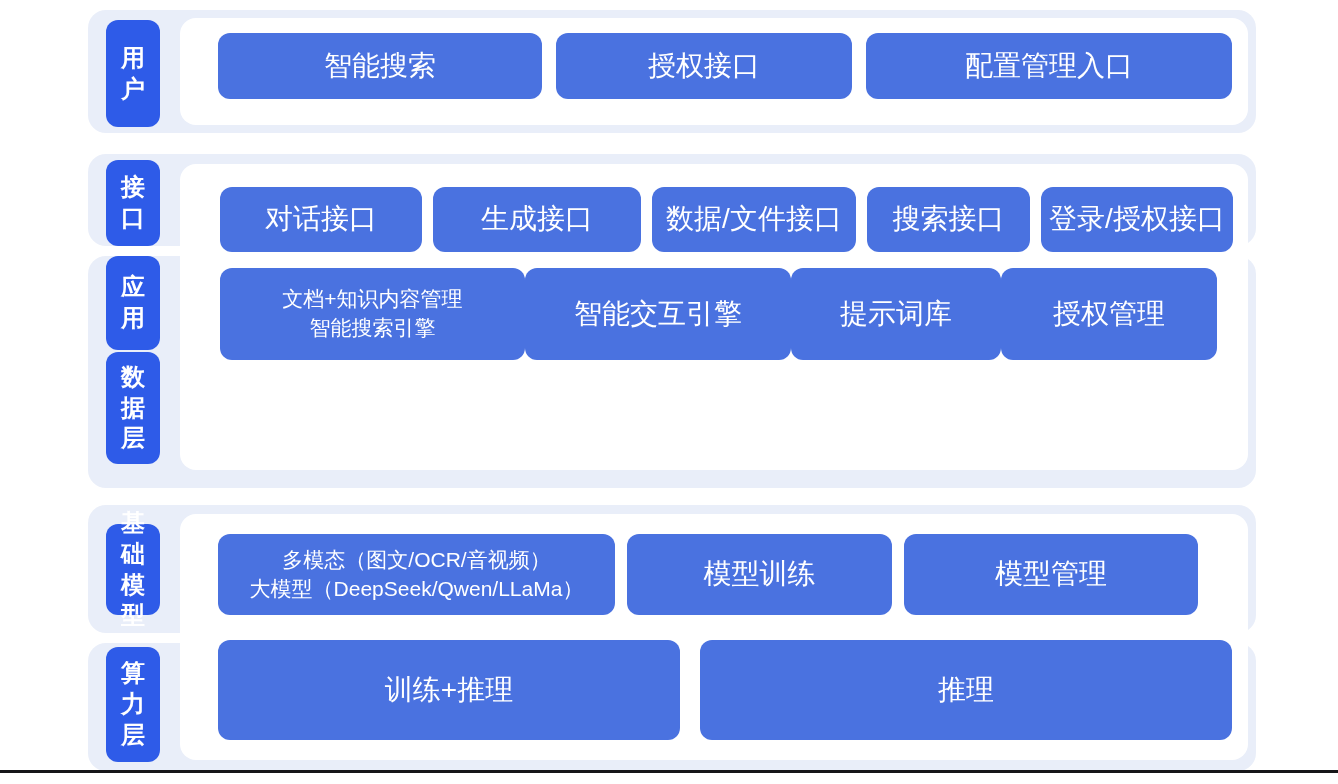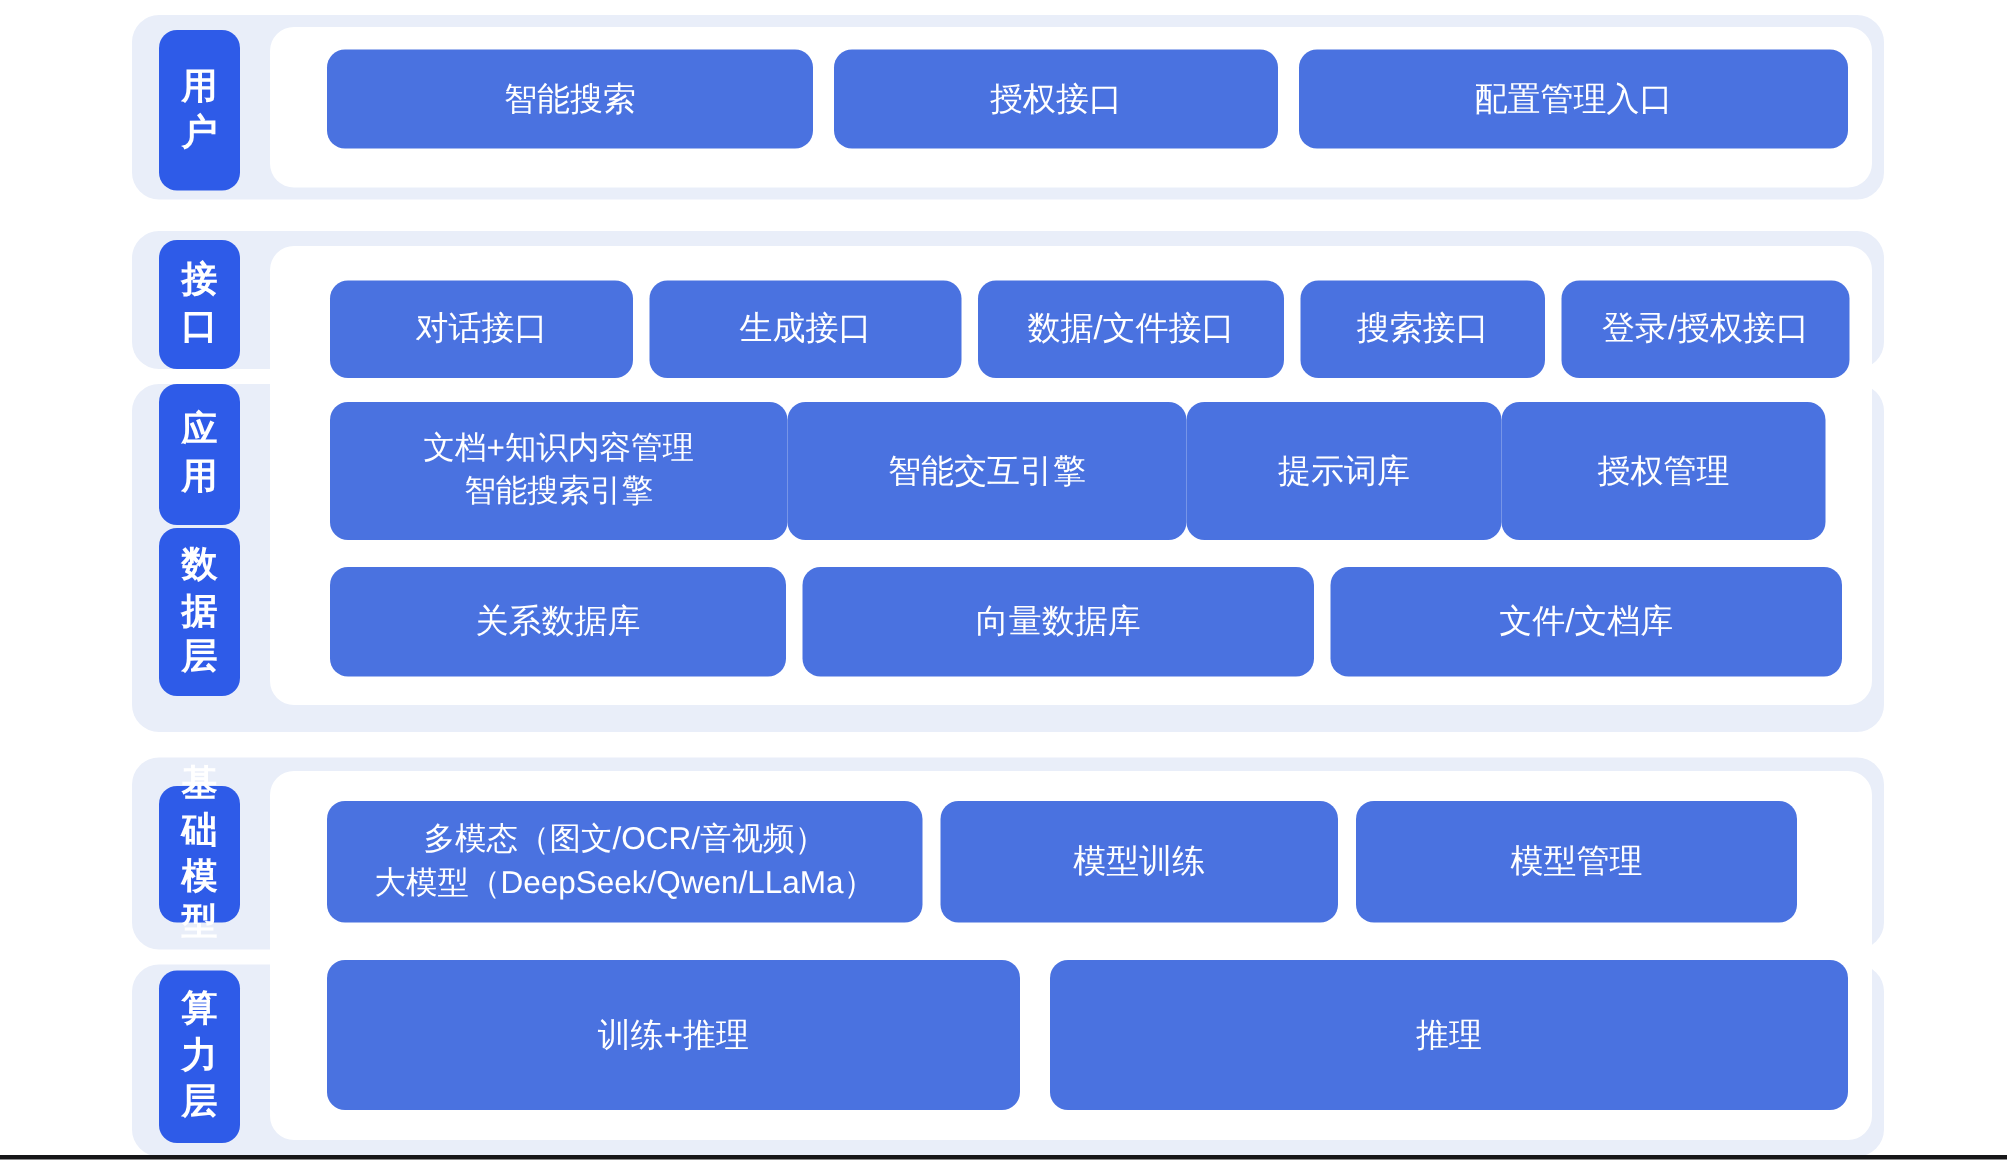--- a/index.html
+++ b/index.html
@@ -28,21 +28,21 @@
   .vtext{
     color:#fff;font-weight:bold;font-size:24px;line-height:1.28;
     width:26px;word-break:break-all;text-align:center;
   }
   .row{position:absolute;display:flex;}
   .block{
     background:var(--block-blue,#4a72e0);
     border-radius:12px;color:#fff;
     display:flex;flex-direction:column;
     align-items:center;justify-content:center;
-    font-size:22px;text-align:center;line-height:1.38;
+    font-size:28px;text-align:center;line-height:1.38;
   }
   .block.twoline{font-size:21px;}
   .bottom-line{
     position:absolute;left:0;top:770px;width:1338px;height:3px;
     background:var(--line-color,#161618);
   }
 </style>
 </head>
 <body>
 
@@ -116,31 +116,20 @@
       <span>智能交互引擎</span>
     </div>
     <div class="block" style="width:210px">
       <span>提示词库</span>
     </div>
     <div class="block" style="width:216px">
       <span>授权管理</span>
     </div>
   </div>
 
-  <div class="row" style="left:220px;top:378px;height:73px;gap:11px">
-    <div class="block" style="width:304px">
-      <span>关系数据库</span>
-    </div>
-    <div class="block" style="width:341px">
-      <span>向量数据库</span>
-    </div>
-    <div class="block" style="width:341px">
-      <span>文件/文档库</span>
-    </div>
-  </div>
 
   <div class="row" style="left:218px;top:534px;height:81px;gap:12px">
     <div class="block twoline" style="width:397px">
       <span>多模态（图文/OCR/音视频）</span>
       <span>大模型（DeepSeek/Qwen/LLaMa）</span>
     </div>
     <div class="block" style="width:265px">
       <span>模型训练</span>
     </div>
     <div class="block" style="width:294px">

